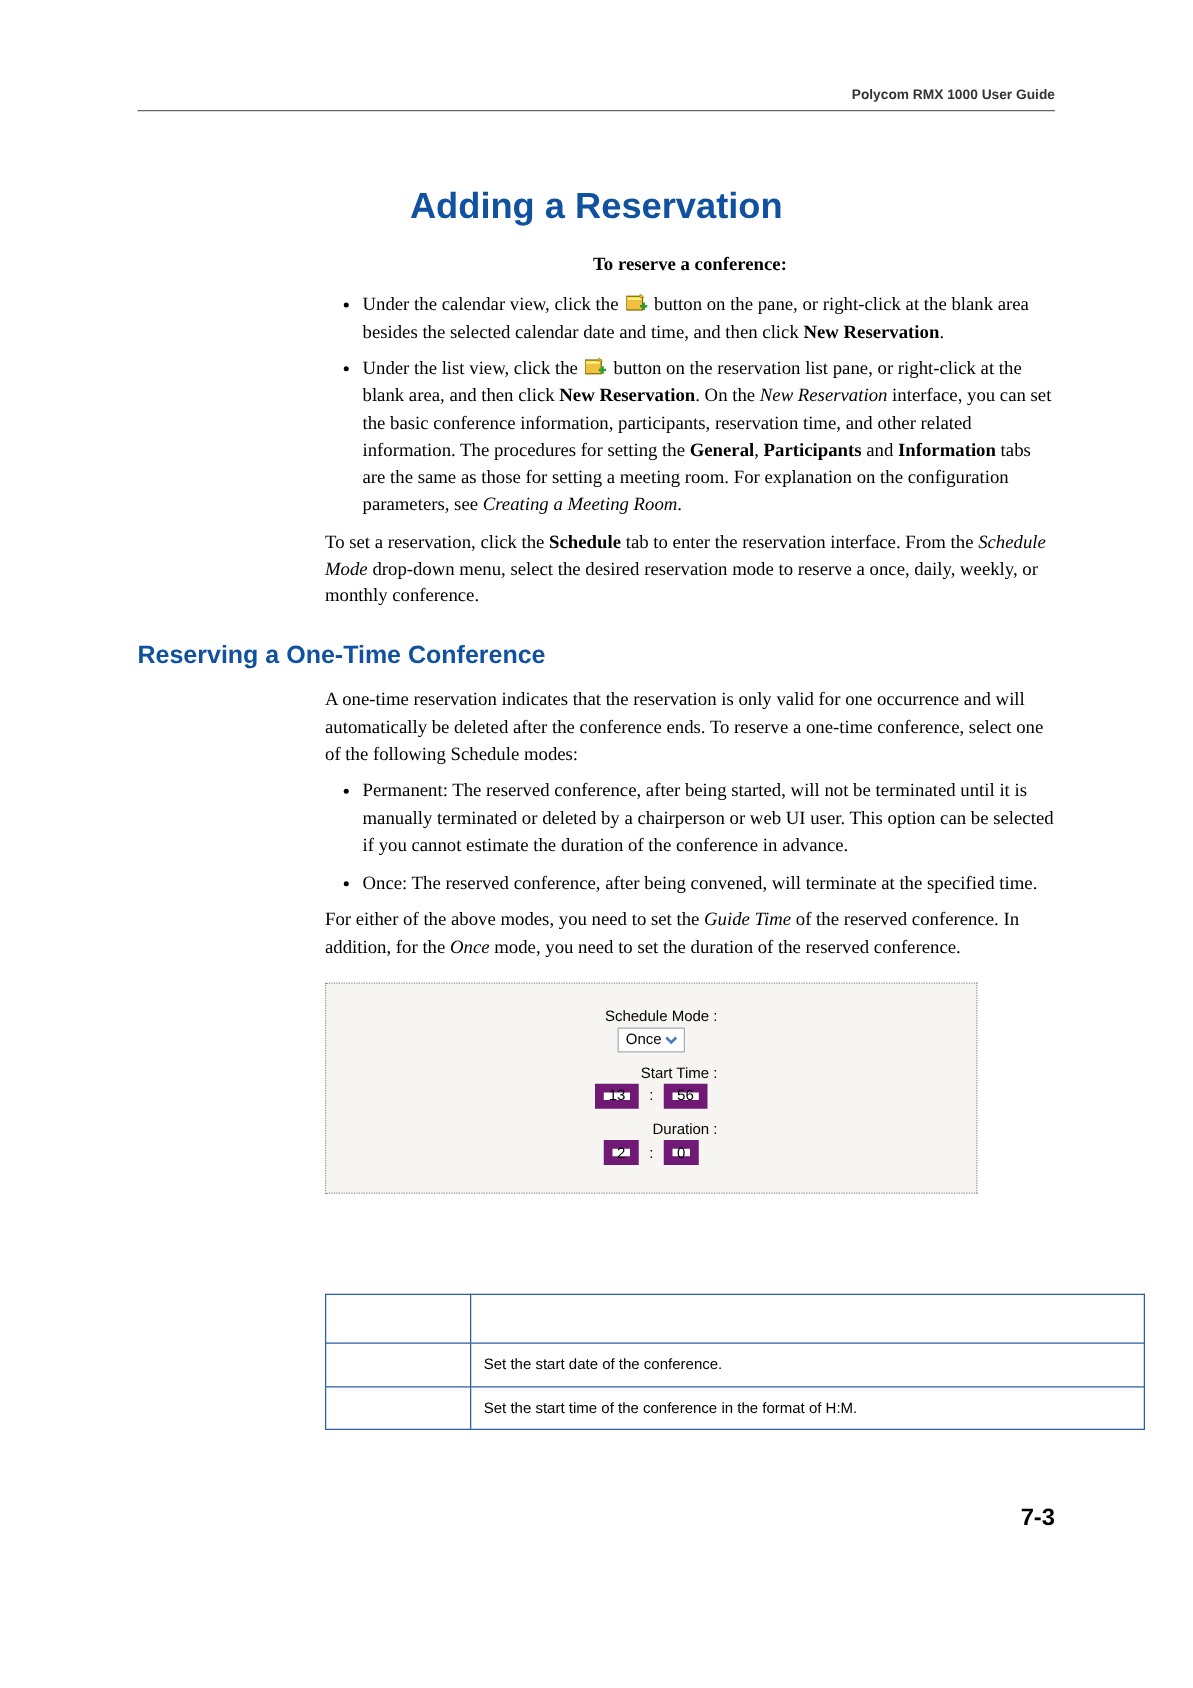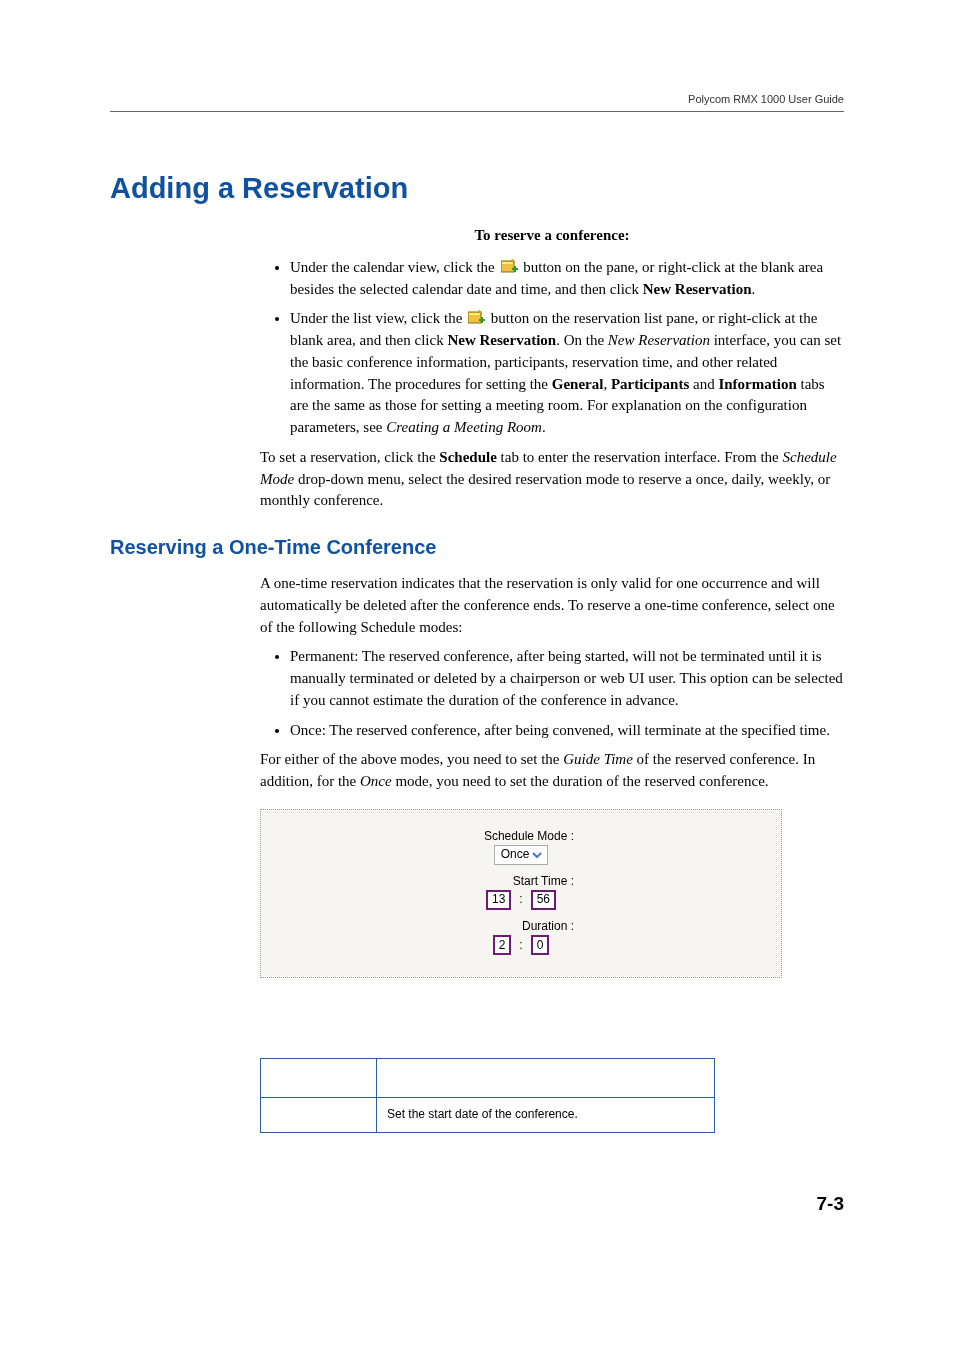--- a/index.html
+++ b/index.html
@@ -10,37 +10,37 @@
     color: #000;
     width: 954px;
   }
   .page {
     padding: 70px 110px 40px 110px;
     position: relative;
   }
   .header-right {
     text-align: right;
     font-family: Arial, Helvetica, sans-serif;
-    font-weight: normal;
+    font-weight: bold;
     font-size: 11px;
     color: #333;
-    margin-top: 23px;
   }
   .hr-top {
     border: none;
     border-top: 1px solid #666;
     margin-top: 6px;
     margin-bottom: 60px;
   }
   h1.main-title {
     font-family: Arial, Helvetica, sans-serif;
     font-weight: 900;
     font-size: 29px;
     color: #1152a0;
     margin: 0 0 20px 0;
+    text-align: center;
   }
   h2.sub-title {
     font-family: Arial, Helvetica, sans-serif;
     font-weight: 900;
     font-size: 20px;
     color: #1152a0;
     margin: 24px 0 14px 0;
   }
   .body-block {
     margin-left: 150px;
@@ -102,33 +102,33 @@
   }
   .dd-arrow {
     width: 16px;
     height: 16px;
     display: flex;
     align-items: center;
     justify-content: center;
   }
   .dd-arrow svg { width:12px; height:12px; }
   .form-input {
-    border: 2px solid #701a75;
+    border: 7px solid #701a75;
     background: #fff;
     height: 20px;
     padding: 0 4px;
     display:flex;
     align-items:center;
     box-sizing: border-box;
   }
   .time-pair { display:flex; align-items:center; gap:4px; flex:1;}
   .colon { padding: 0 4px; }
   .param-table {
     margin-top: 80px;
-    width: 455px;
+    width: 656px;
     border-collapse: collapse;
     font-family: Arial, Helvetica, sans-serif;
     font-size: 12px;
   }
   .param-table td, .param-table th {
     border: 1px solid #2a5ea4;
     padding: 8px 10px;
     text-align: left;
     vertical-align: middle;
   }
@@ -242,18 +242,22 @@
         <tr>
           <th class="col1"></th>
           <th></th>
         </tr>
       </thead>
       <tbody>
         <tr>
           <td class="col1"></td>
           <td>Set the start date of the conference.</td>
         </tr>
+        <tr>
+          <td class="col1"></td>
+          <td>Set the start time of the conference in the format of H:M.</td>
+        </tr>
       </tbody>
     </table>
   </div>
 
   <div class="footer-pg">7-3</div>
 </div>
 
 </body></html>

